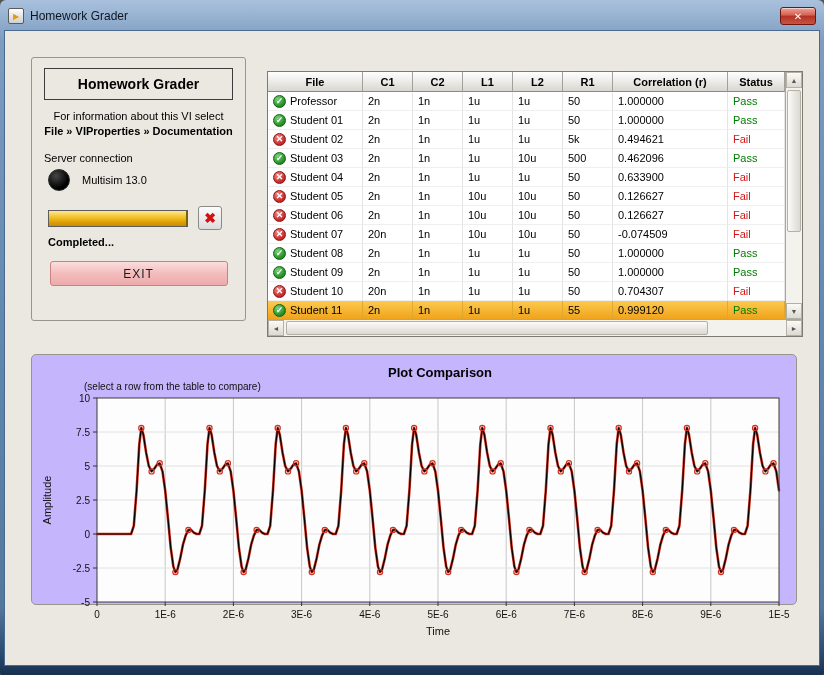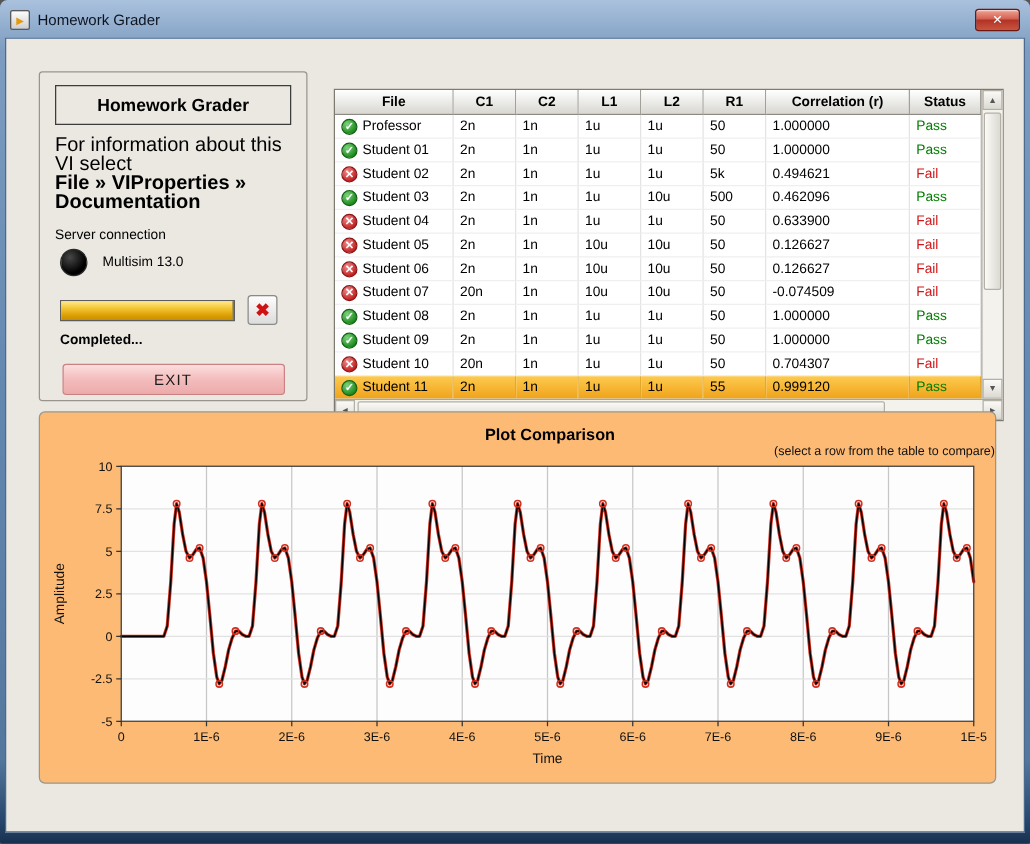--- a/index.html
+++ b/index.html
@@ -20,21 +20,21 @@
     box-shadow:inset 0 1px 0 rgba(255,255,255,.5); }
 
   .content{ position:absolute; left:4px; right:4px; top:30px; bottom:9px;
     background:#ebe8e1; border:1px solid #4b6a90; }
 
   
   .left-panel{ position:absolute; left:26px; top:26px; width:215px; height:264px;
     border:1px solid #98958c; border-radius:3px; }
   .panel-title-box{ margin:10px 12px 0; border:1px solid #3c3c3c; padding:7px 2px;
     text-align:center; font-weight:bold; font-size:14px; }
-  .info-text{ margin:9px 12px 0; font-size:16px; line-height:15px; }
+  .info-text{ margin:9px 12px 0; font-size:11px; line-height:15px;text-align:center; }
   .info-text .b{ font-weight:bold; }
   .server-label{ margin:13px 12px 0; font-size:11px; }
   .server-row{ margin:5px 12px 0 16px; display:flex; align-items:center; gap:12px; }
   .led{ width:22px; height:22px; border-radius:50%; border:1px solid #2a2a2a;
     background:radial-gradient(circle at 35% 30%, #474747, #000 65%); }
   .server-name{ font-size:11px; }
   .progress-row{ margin:15px 12px 0 16px; display:flex; align-items:center; gap:10px; }
   .progress-track{ width:140px; height:17px; border:1px solid #5d5d5d; background:#c9c5bb; }
   .progress-fill{ width:100%; height:100%;
     background:linear-gradient(180deg,#ffe98e 0%,#f4c533 38%,#dd9f04 75%,#c78e00 100%);
@@ -78,24 +78,24 @@
   .vtrack{ flex:1; position:relative; }
   .vthumb{ position:absolute; left:1px; right:1px; top:2px; height:66%;
     background:linear-gradient(90deg,#fbfaf7,#dbd9d1); border:1px solid #b3b0a6; border-radius:2px; }
   .hscroll{ height:17px; border-top:1px solid #a9a69c; background:#f3f2ec; display:flex; }
   .hscroll .sbtn{ width:16px; height:100%; }
   .htrack{ flex:1; position:relative; }
   .hthumb{ position:absolute; top:1px; bottom:1px; left:2px; width:84%;
     background:linear-gradient(180deg,#fbfaf7,#dbd9d1); border:1px solid #b3b0a6; border-radius:2px; }
 
   
-  .graph-panel{ position:absolute; left:26px; top:298px; width:766px; height:298px;
-    border:1px solid #98958c; border-radius:5px; background:#fdba74; }
+  .graph-panel{ position:absolute; left:26px; top:323px; width:766px; height:251px;
+    border:1px solid #98958c; border-radius:5px; background:#c4b5fd; }
   .graph-title{ margin-top:10px; padding-left:52px; text-align:center; font-weight:bold; font-size:13px; }
-  .graph-subtitle{ padding-left:52px; text-align:right; font-size:10px; margin-top:1px; color:#111; }
+  .graph-subtitle{ padding-left:52px; text-align:left; font-size:10px; margin-top:1px; color:#111; }
   #chart-mount{ margin-top:2px; }
   #chart-mount svg{ display:block; margin-left:3px; }
 </style>
 </head>
 <body>
 
 <div class="window">
   <div class="titlebar">
     <div class="app-icon">
       <span>▶</span>

